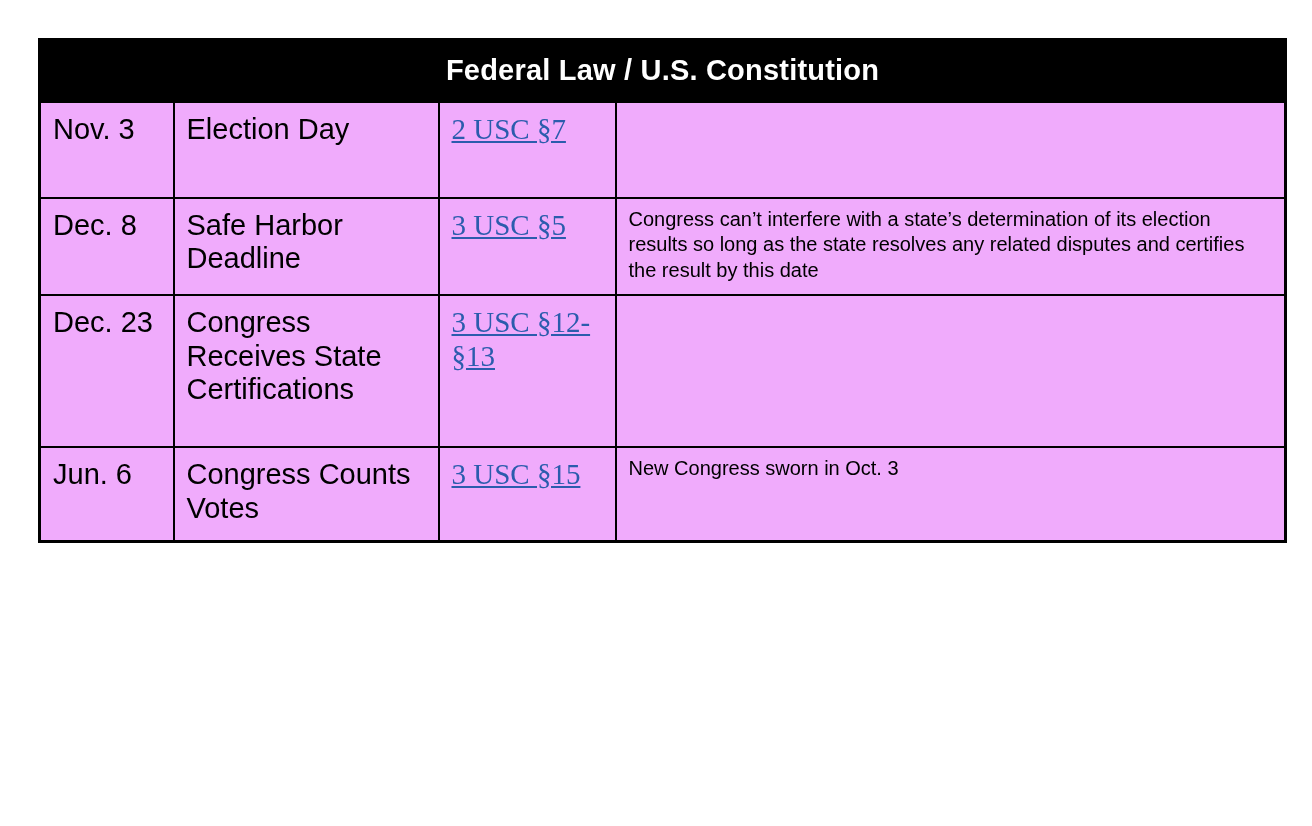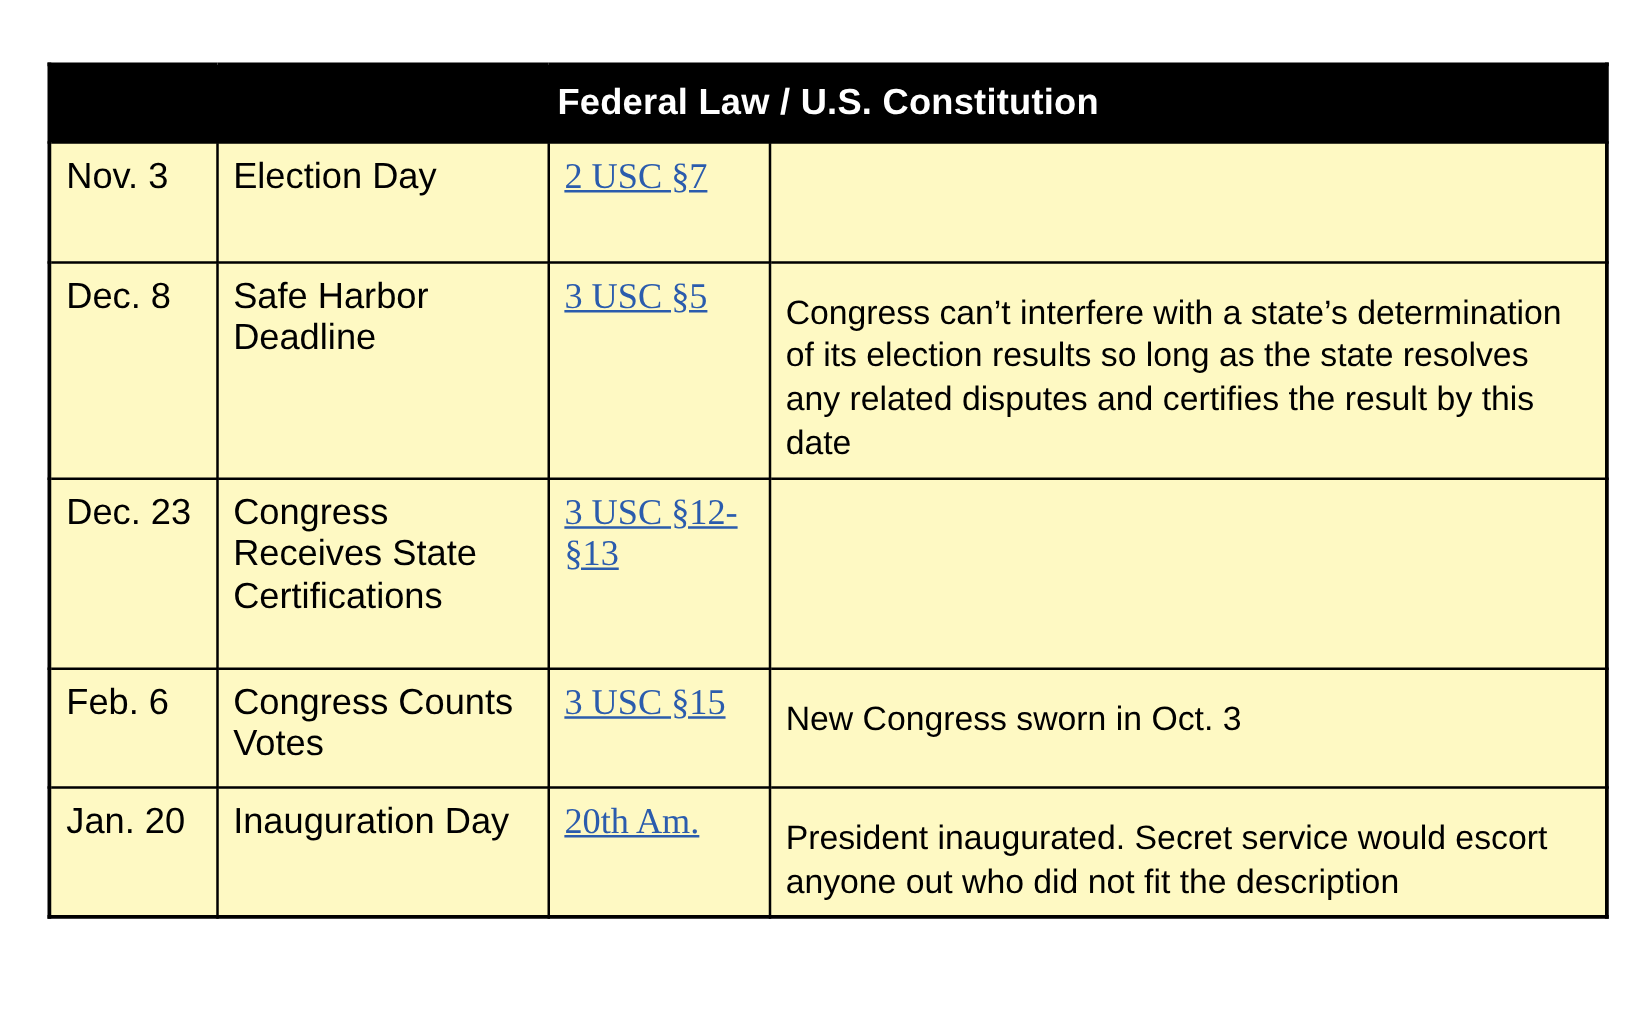--- a/index.html
+++ b/index.html
@@ -16,21 +16,20 @@
     overflow: hidden;
   }
   table.law-table {
     position: absolute;
     left: 38px;
     top: 38px;
     width: 1246px;
     border-collapse: collapse;
     table-layout: fixed;
     border: 3px solid #000000;
-    margin-top: 12px;
   }
   table.law-table td, table.law-table th {
     border: 2px solid #000000;
     vertical-align: top;
     box-sizing: border-box;
   }
   td.title-cell {
     height: 62px;
     background: #000000;
     color: #ffffff;
@@ -48,26 +47,26 @@
     font-weight: bold;
     text-align: center;
     vertical-align: middle;
     padding: 0 6px;
   }
   tbody td {
     padding: 10px 12px;
     font-size: 29px;
     line-height: 1.16;
     color: #000000;
-    background: #fef9c3;
+    background: #f0abfc;
   }
   tbody td.notes-cell {
-    font-size: 27px;
+    font-size: 20px;
     line-height: 1.29;
-    padding-top: 22px;
+    padding-top: 8px;
   }
   a.doc-link {
     color: #2b5cad;
     text-decoration: underline;
     cursor: pointer;
     font-family: Liberation Serif, serif;
   }
 </style>
 </head>
 <body>
@@ -98,26 +97,20 @@
           <td class="law-cell"><a class="doc-link">3 USC §5</a></td>
           <td class="notes-cell"><span>Congress can’t interfere with a state’s determination of its election results so long as the state resolves any related disputes and certifies the result by this date</span></td>
         </tr>
         <tr style="height: 152px;">
           <td class="date-cell">Dec. 23</td>
           <td class="event-cell">Congress Receives State Certifications</td>
           <td class="law-cell"><a class="doc-link">3 USC §12-§13</a></td>
           <td class="notes-cell"></td>
         </tr>
         <tr style="height: 95px;">
-          <td class="date-cell">Feb. 6</td>
+          <td class="date-cell">Jun. 6</td>
           <td class="event-cell">Congress Counts Votes</td>
           <td class="law-cell"><a class="doc-link">3 USC §15</a></td>
           <td class="notes-cell"><span>New Congress sworn in Oct. 3</span></td>
-        </tr>
-        <tr style="height: 82px;">
-          <td class="date-cell">Jan. 20</td>
-          <td class="event-cell">Inauguration Day</td>
-          <td class="law-cell"><a class="doc-link">20th Am.</a></td>
-          <td class="notes-cell"><span>President inaugurated. Secret service would escort anyone out who did not fit the description</span></td>
         </tr>
       </tbody>
   </table>
 </div>
 
 </body></html>

